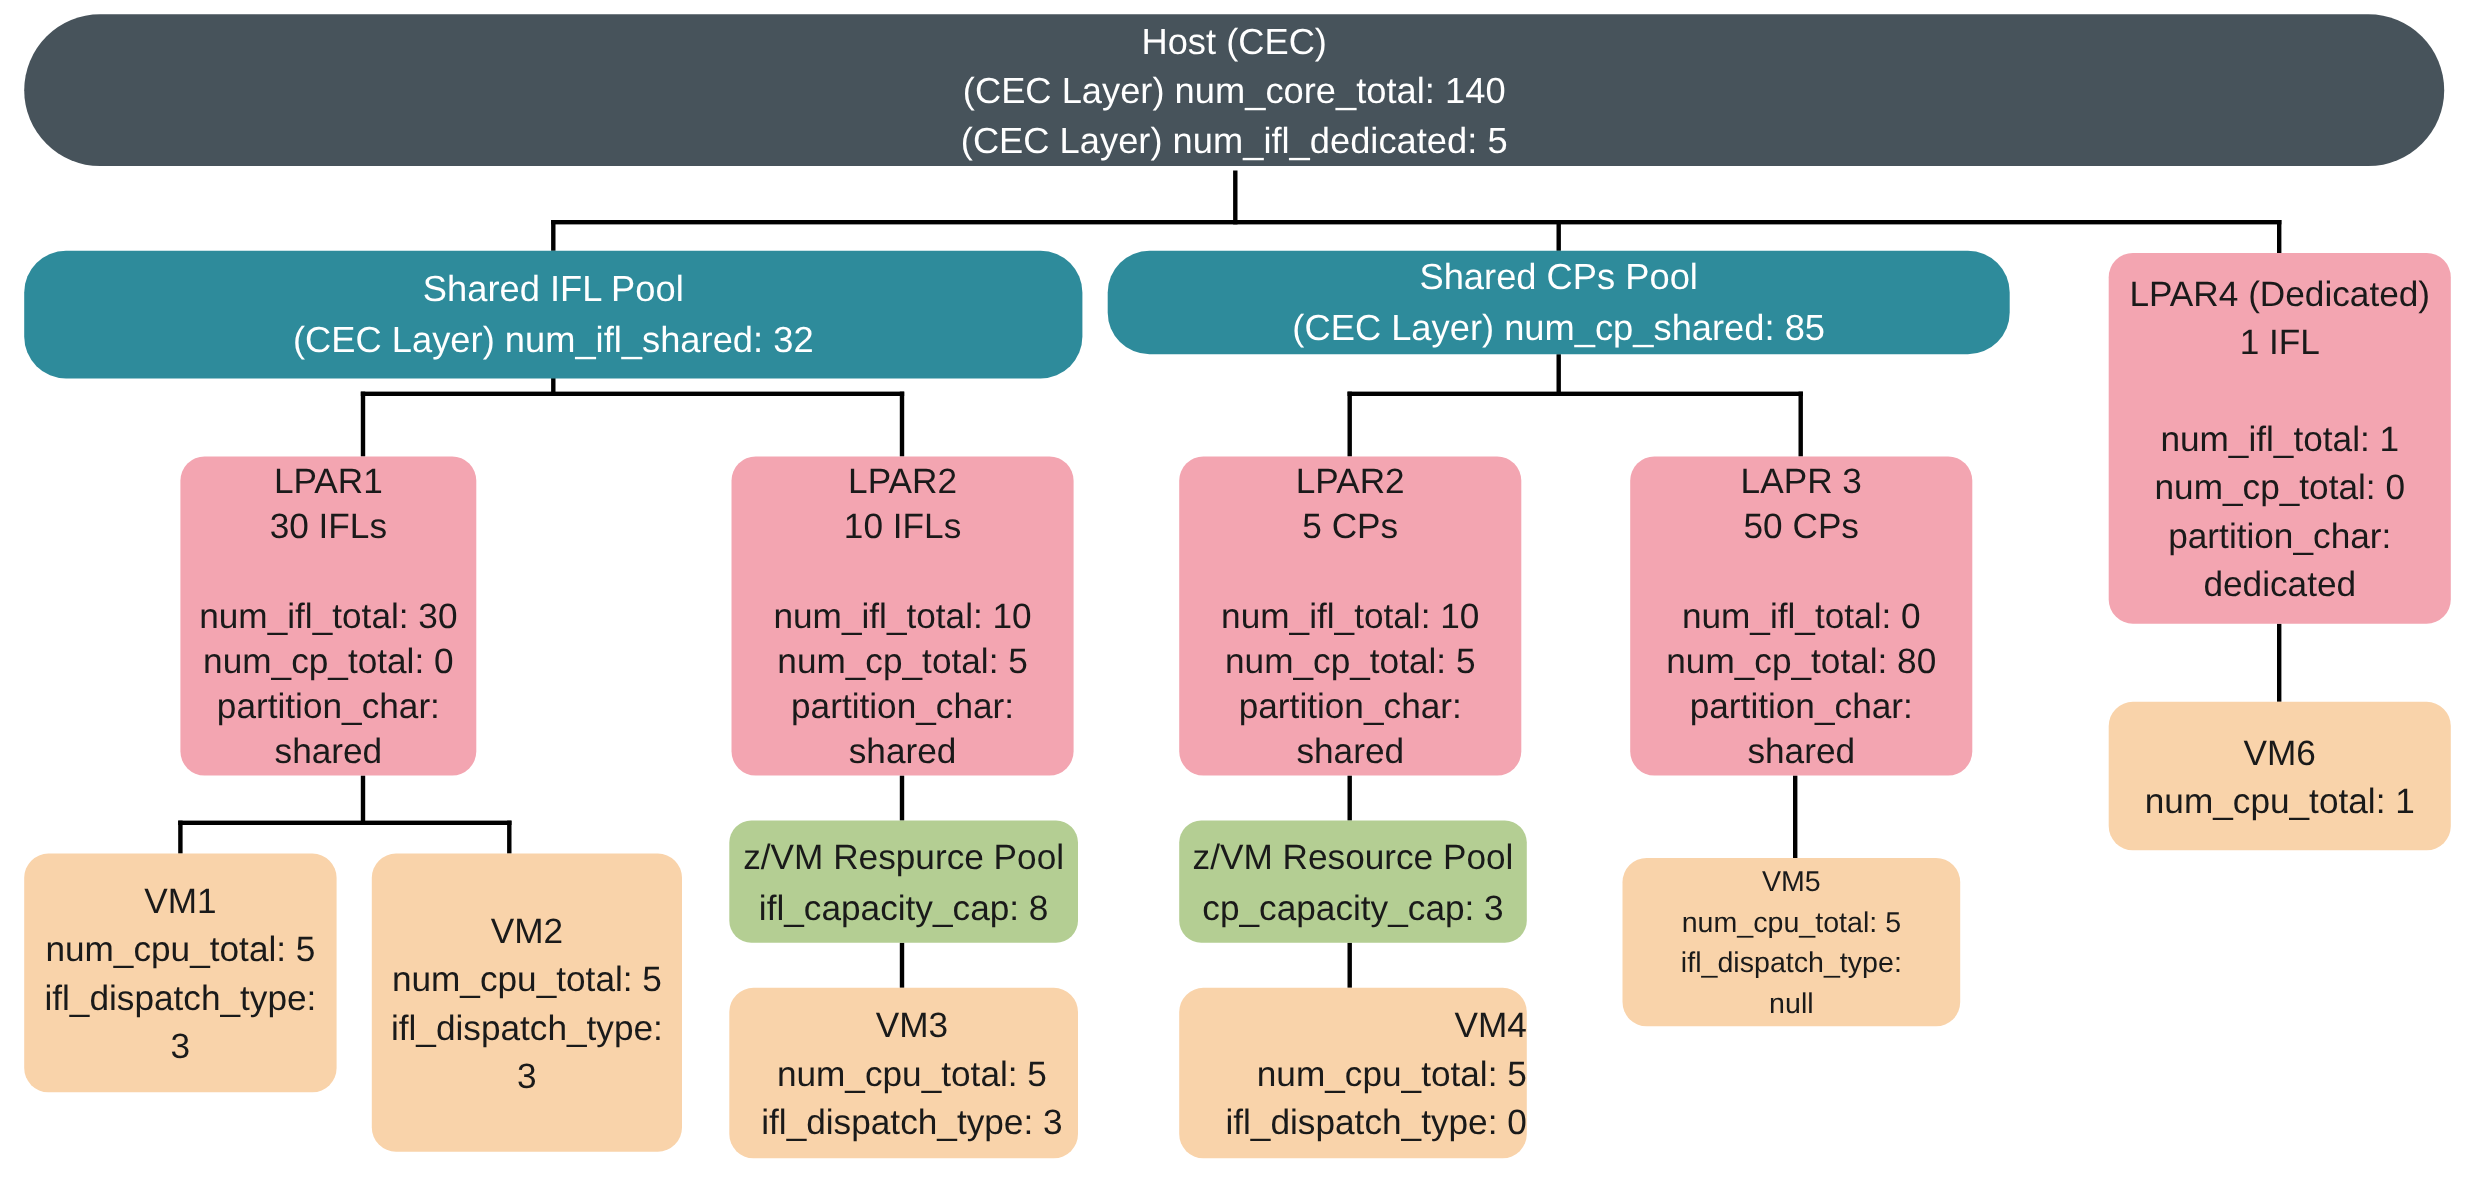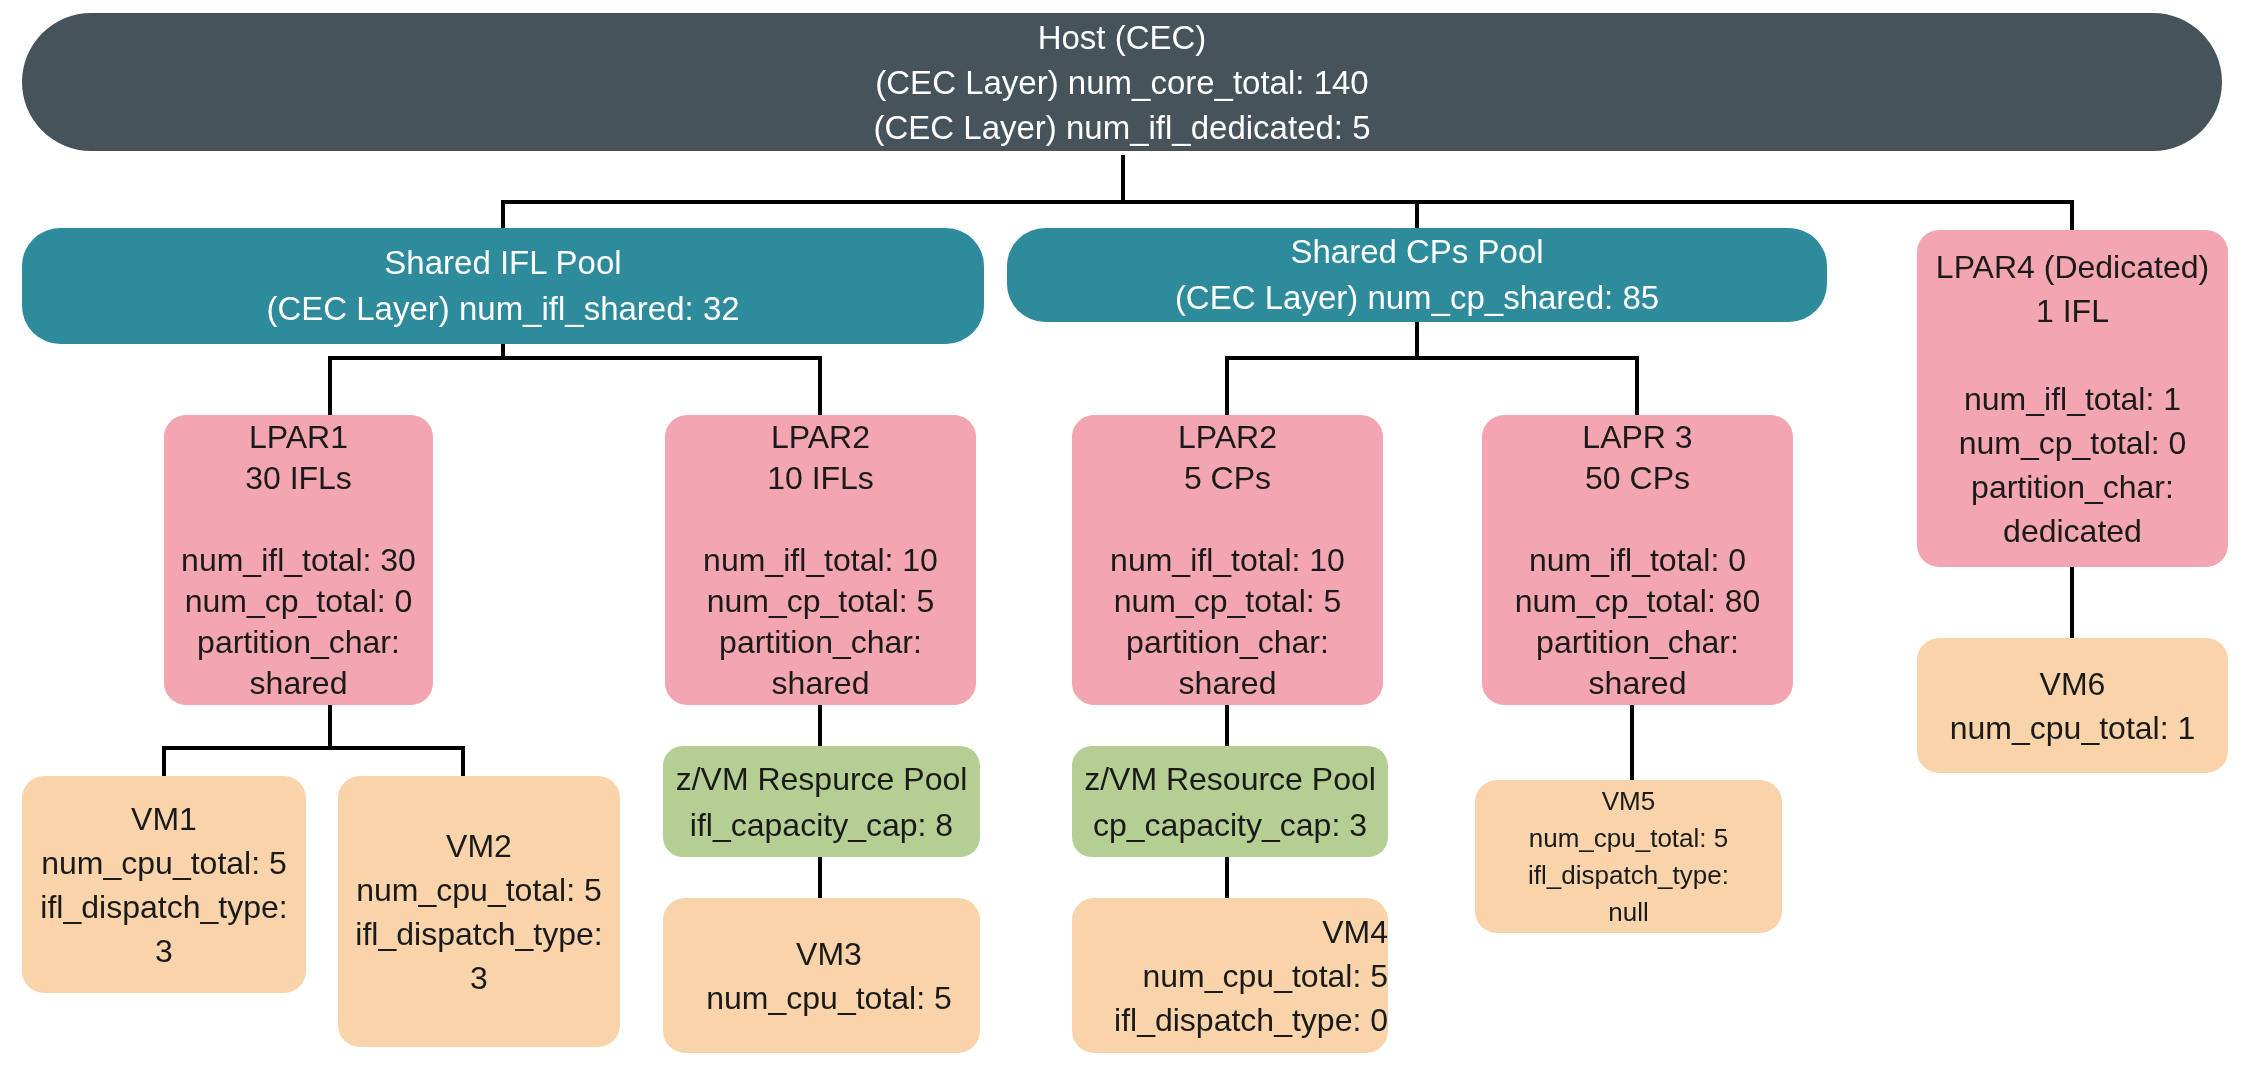--- a/index.html
+++ b/index.html
@@ -185,20 +185,21 @@
   <div class="node vm" style="left:322px; top:776px; width:282px; height:271px;margin-left:16px;">
     <div class="ln">VM2</div>
     <div class="ln">num_cpu_total: 5</div>
     <div class="ln">ifl_dispatch_type:</div>
     <div class="ln">3</div>
   </div>
 
   <div class="node vm" style="left:663px; top:898px; width:317px; height:155px;padding-left:15px;">
     <div class="ln">VM3</div>
     <div class="ln">num_cpu_total: 5</div>
+    <div class="ln">ifl_dispatch_type: 3</div>
   </div>
 
   <div class="node vm" style="left:1072px; top:898px; width:316px; height:155px;align-items:flex-end;">
     <div class="ln">VM4</div>
     <div class="ln">num_cpu_total: 5</div>
     <div class="ln">ifl_dispatch_type: 0</div>
   </div>
 
   <div class="node vm compact" style="left:1475px; top:780px; width:307px; height:153px;">
     <div class="ln">VM5</div>

